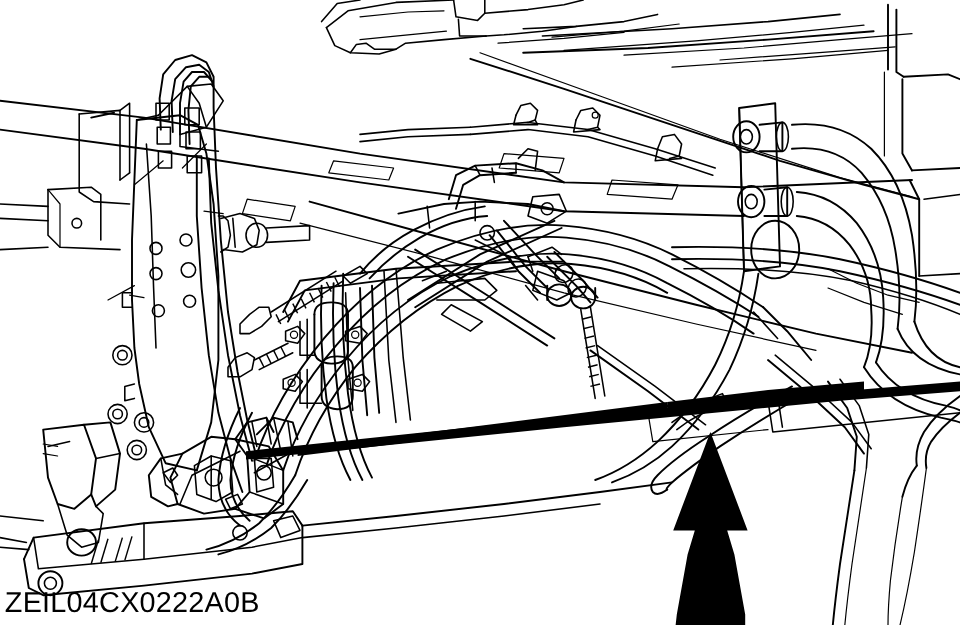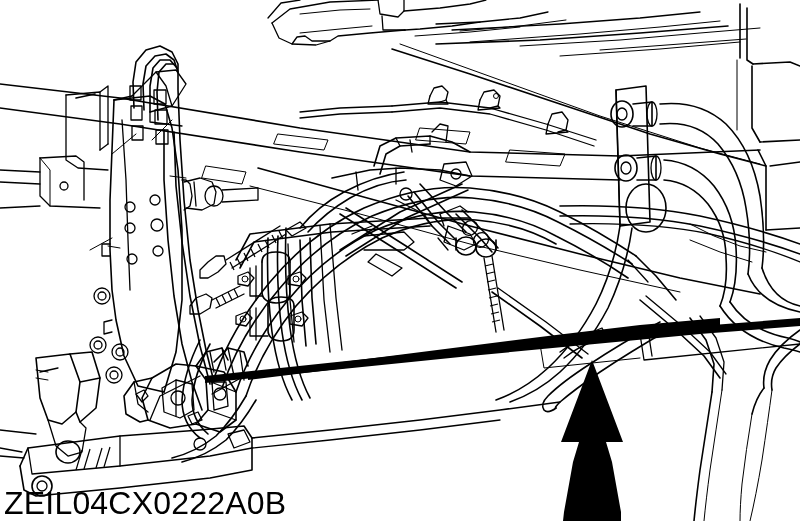--- a/index.html
+++ b/index.html
@@ -33,21 +33,21 @@
   }
   .w1  { stroke-width: 1; }
   .w13 { stroke-width: 1.3; }
   .w16 { stroke-width: 1.6; }
   .fillblack { fill: #000000; stroke: none; }
   #caption {
     position: absolute;
     left: 4px;
     top: 489px;
     font-family: "Liberation Sans", sans-serif;
-    font-size: 32px;
+    font-size: 24px;
     line-height: 28px;
     letter-spacing: 0.2px;
     color: #000000;
     white-space: nowrap;
     user-select: text;
   }
 </style>
 </head>
 <body>
 

